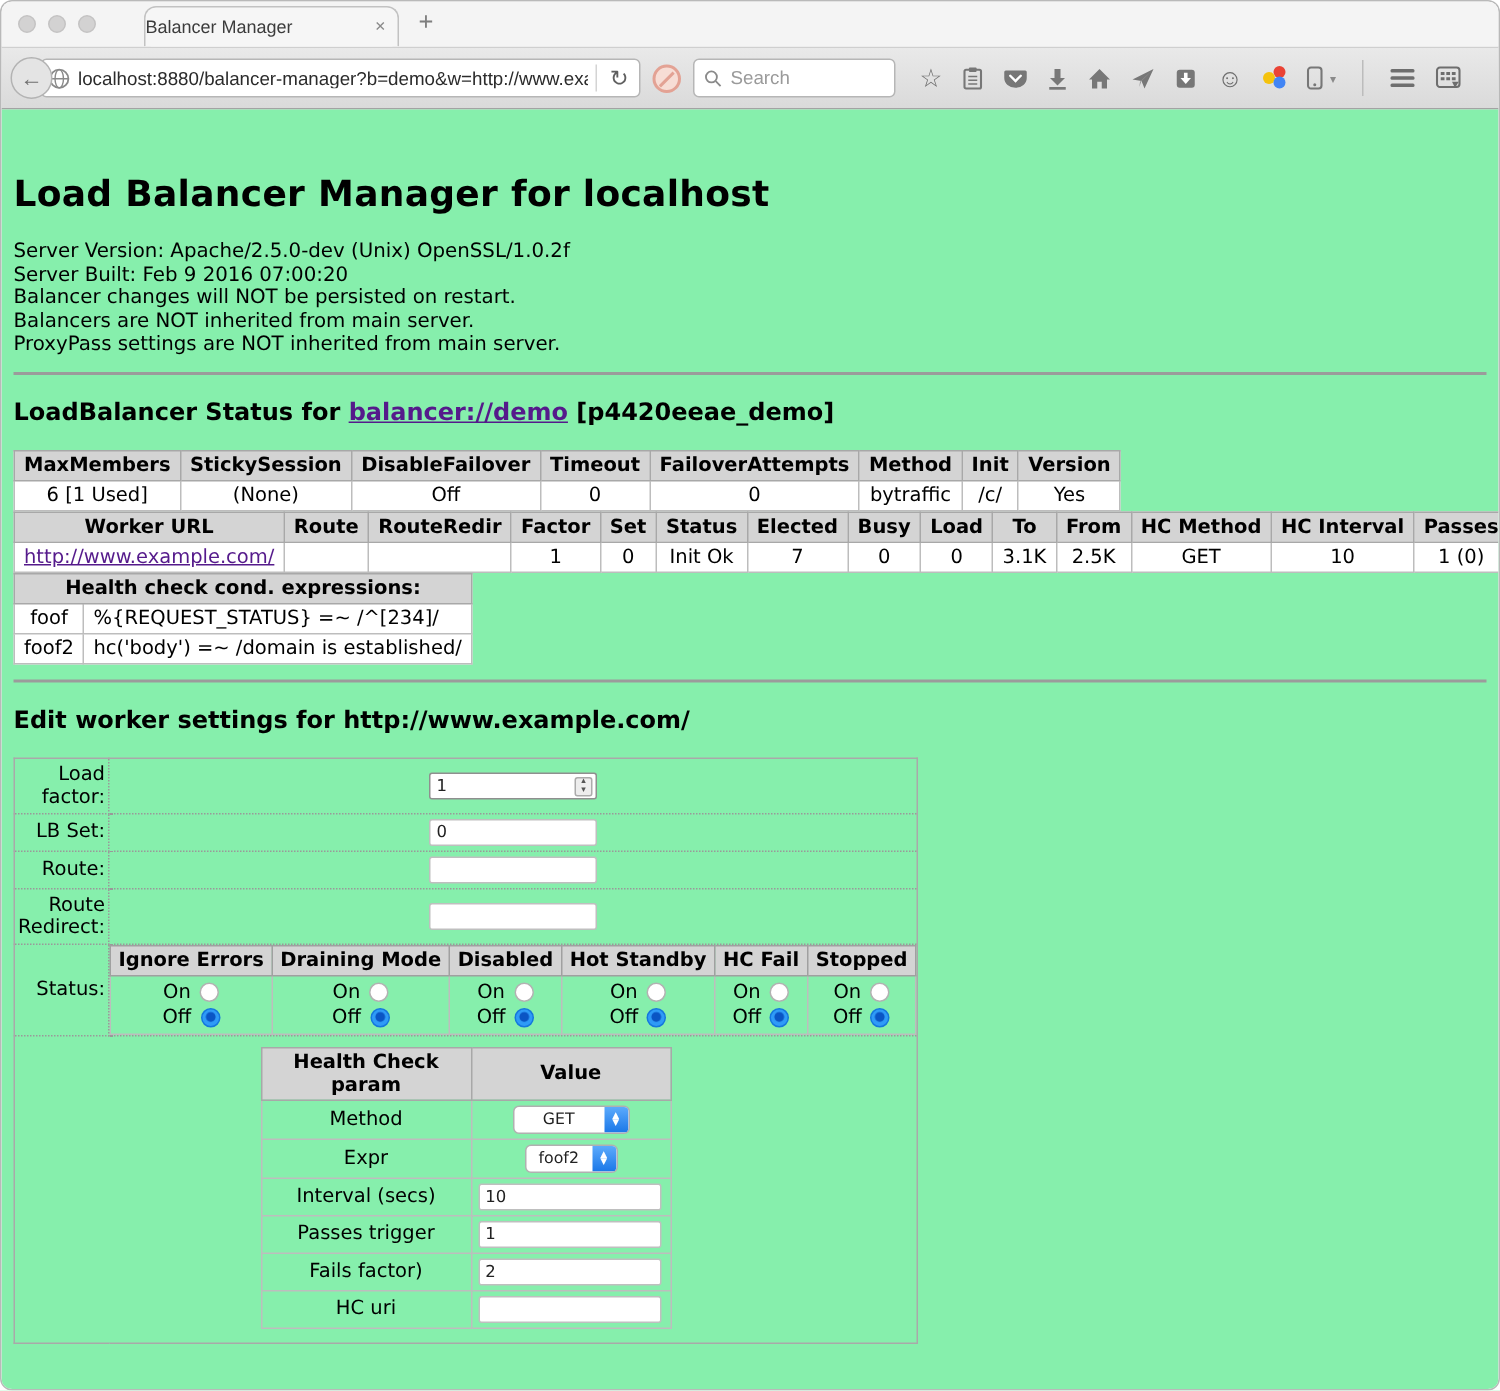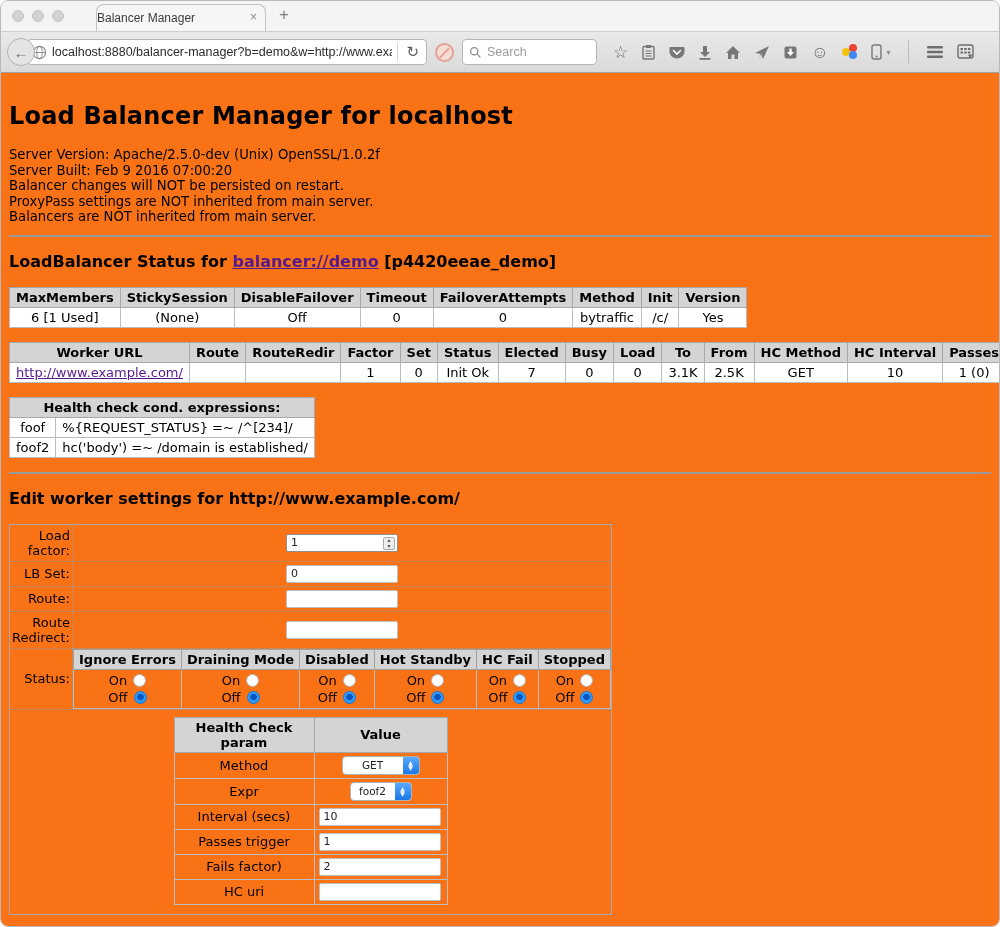--- a/index.html
+++ b/index.html
@@ -49,28 +49,28 @@
   .icon-svg { display:block; }
   .dots { position:relative; width:16px; height:16px; }
   .dots i { position:absolute; border-radius:50%; width:8px; height:8px; }
   .dots .d1 { background:#f4c20d; left:0; top:4px; }
   .dots .d2 { background:#ea4335; left:7px; top:0; }
   .dots .d3 { background:#4285f4; left:7px; top:7px; }
   .caret { font-size:8px; color:#8a8a8a; margin-left:-8px; }
   .tb-sep { width:1px; height:24px; background:#bcbcbc; margin:0 4px; }
 
   
-  .content { flex:1; background:#f97316; padding:3px 8px; overflow:hidden; color:#000; }
+  .content { flex:1; background:#86efac; padding:16px 8px; overflow:hidden; color:#000; }
   h1.pagetitle { font-size:24px; margin:26px 0 17px 0; letter-spacing:0.2px; }
   .info { font-size:13.2px; line-height:15.6px; }
   hr.rule { border:none; height:2px; background:#9b9b9b; margin:10px 0; }
   h3.section { font-size:16px; margin:15px 0 16px 0; }
   a.vlink { color:#551a8b; text-decoration:underline; }
 
-  table.data { border-collapse:collapse; border:1px solid #8d8d8d; margin-bottom:14px; background:#fff; }
+  table.data { border-collapse:collapse; border:1px solid #8d8d8d; background:#fff; }
   table.data th { background:#d4d4d4; border:1px solid #a8a8a8; font-size:13px; font-weight:bold;
                   padding:2px 6px; white-space:nowrap; }
   table.data td { border:1px solid #bdbdbd; font-size:13px; padding:2px 6px; text-align:center; white-space:nowrap; }
   table.worker { width:962px; }
   table.expr td.left { text-align:left; }
 
   
   table.formtbl { width:564px; border-collapse:collapse; border:1px solid #a9a9a9; margin-bottom:10px; }
   table.formtbl > tbody > tr > td { border:1px dotted #999; font-size:13px; padding:3px 2px; }
   td.flabel { width:100px; text-align:right; }
@@ -203,22 +203,22 @@
   </div>
 
   <div class="content">
 
     <h1 class="pagetitle">Load Balancer Manager for localhost</h1>
 
     <div class="info">
       <div>Server Version: Apache/2.5.0-dev (Unix) OpenSSL/1.0.2f</div>
       <div>Server Built: Feb 9 2016 07:00:20</div>
       <div>Balancer changes will NOT be persisted on restart.</div>
+      <div>Balancers are NOT inherited from main server.</div>
       <div>ProxyPass settings are NOT inherited from main server.</div>
-      <div>Balancers are NOT inherited from main server.</div>
     </div>
 
     <hr class="rule">
 
     <h3 class="section"><span>LoadBalancer Status for </span><a class="vlink" href="#">balancer://demo</a><span> [p4420eeae_demo]</span></h3>
 
     <table class="data">
       <tbody>
           <tr>
         <th>MaxMembers</th>

